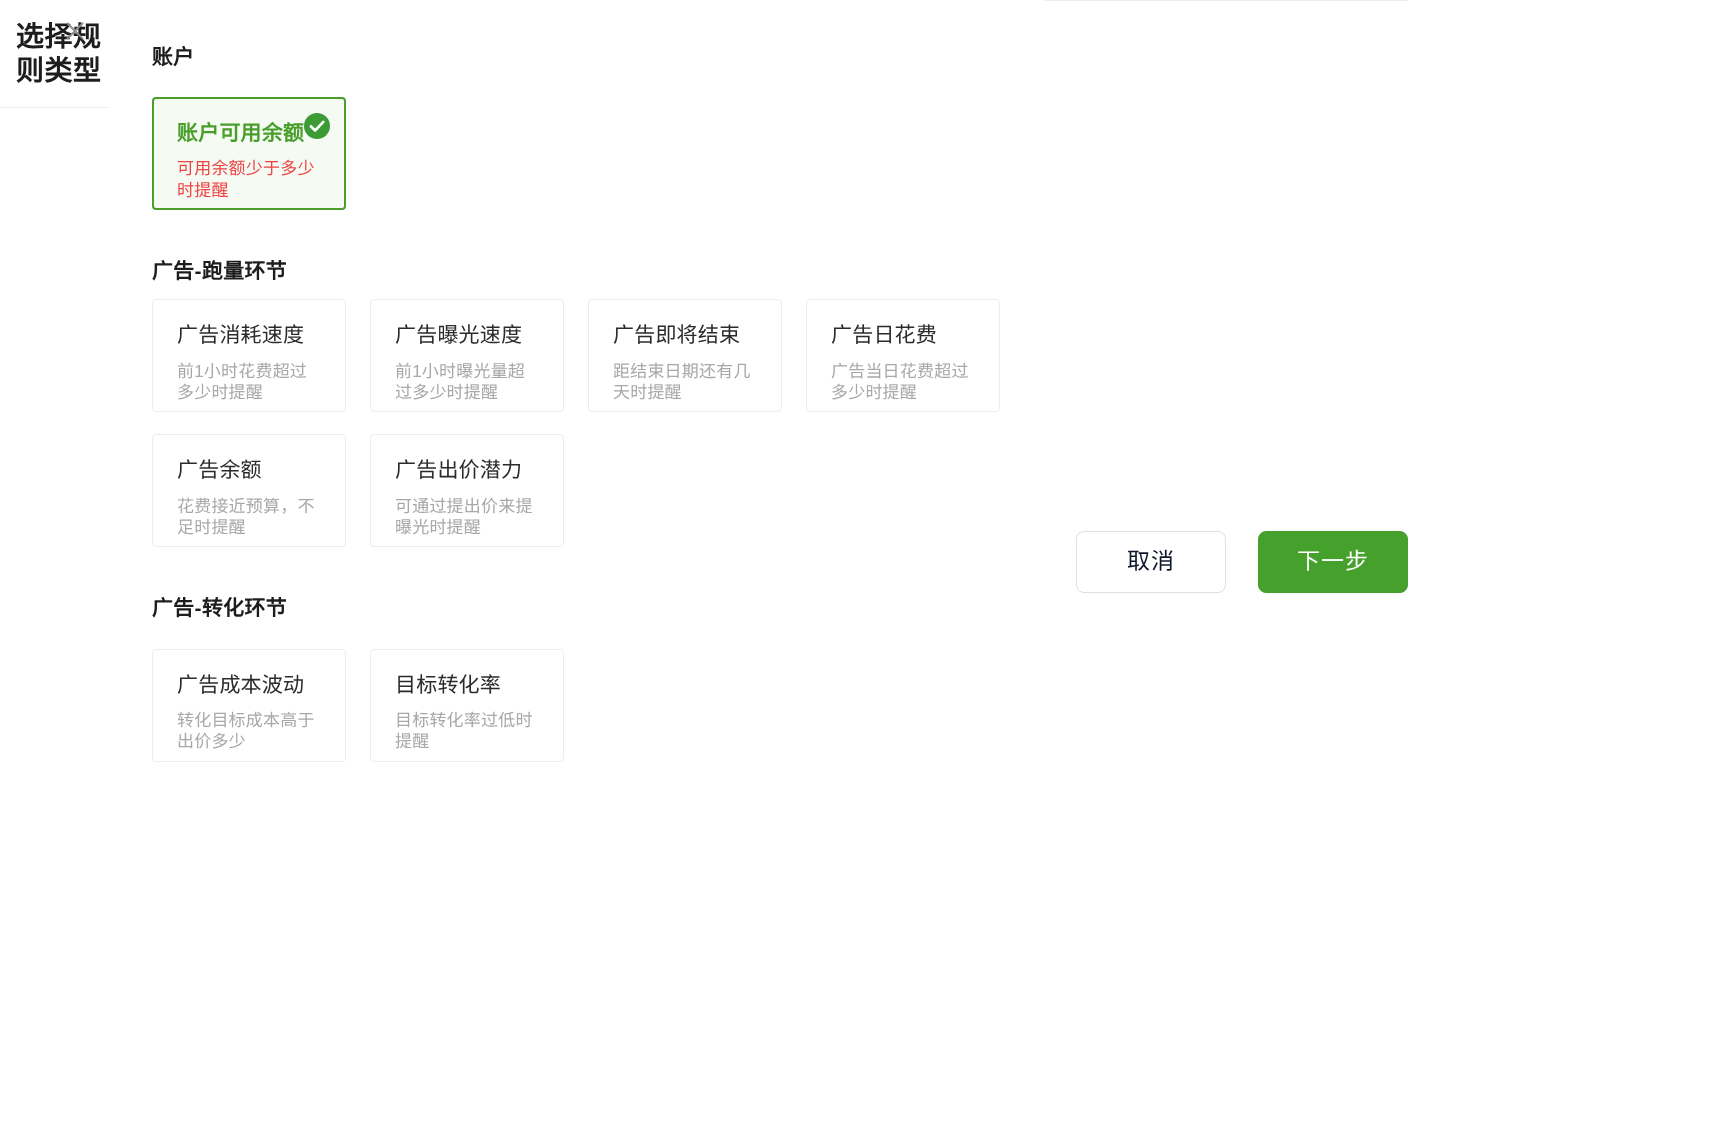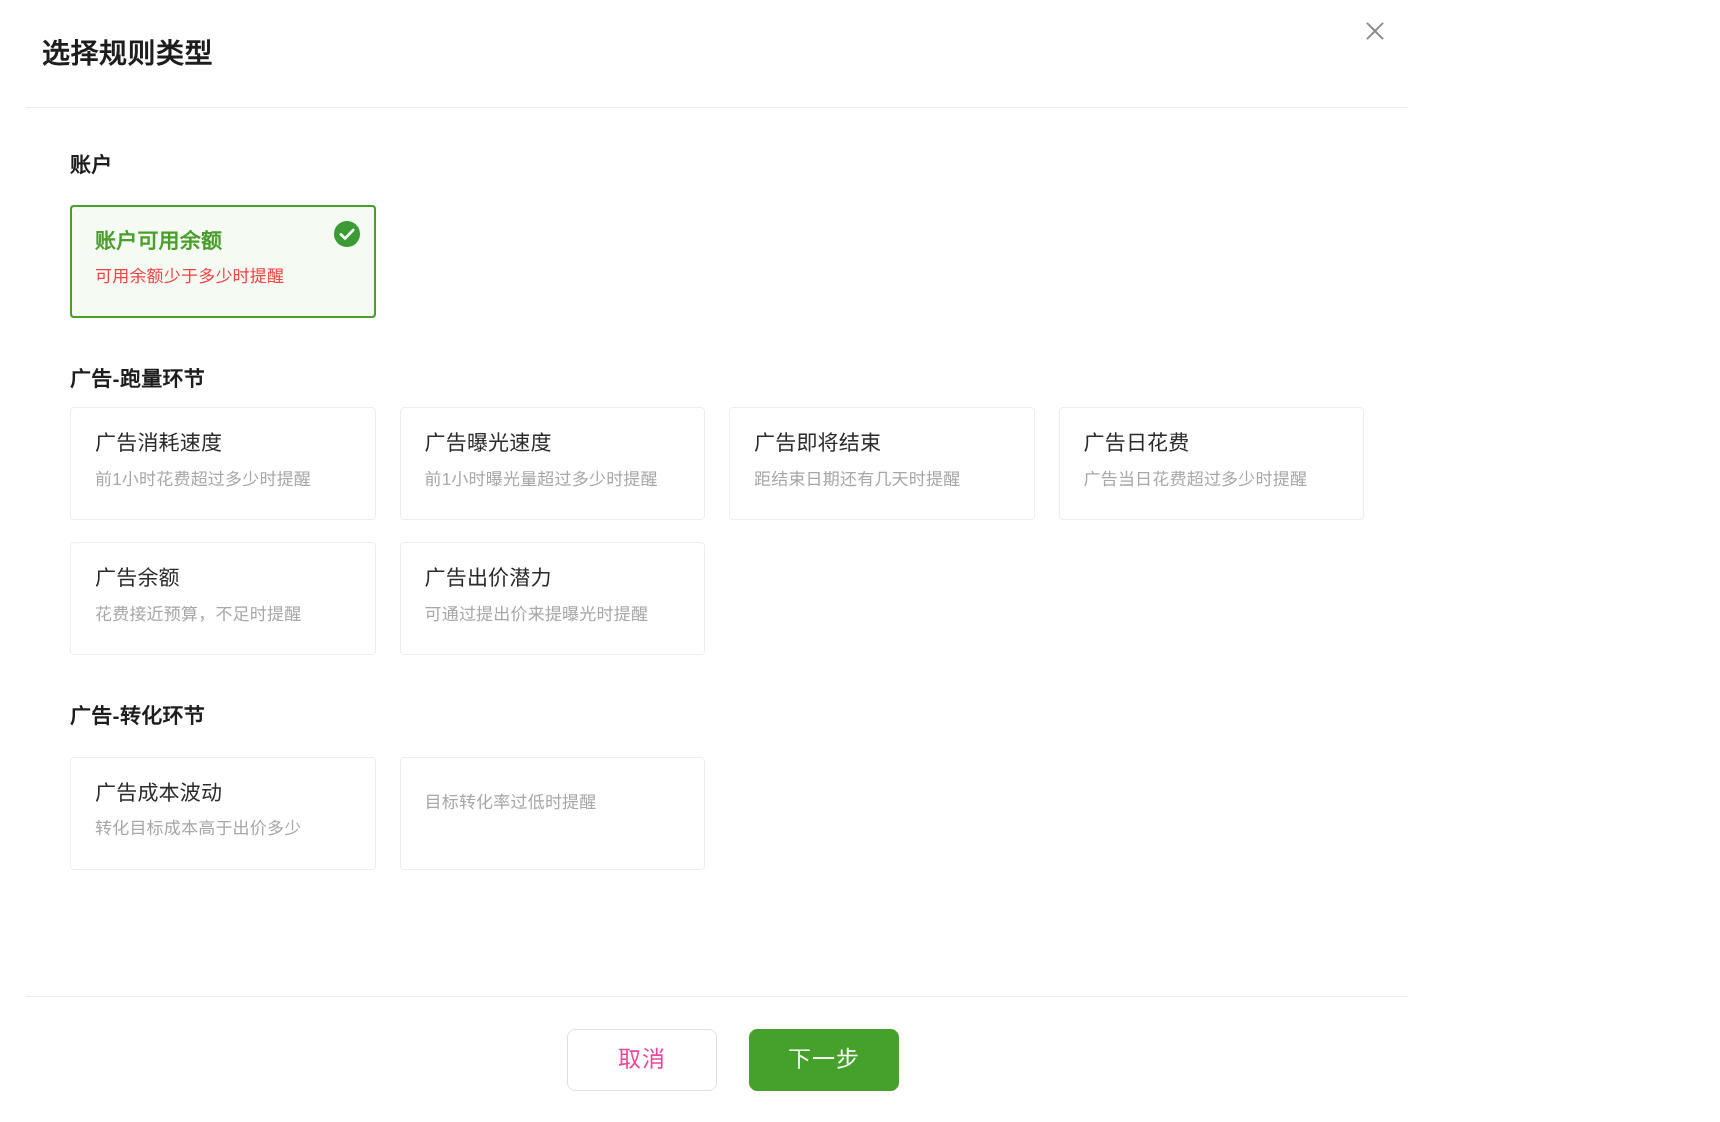--- a/index.html
+++ b/index.html
@@ -12,23 +12,22 @@
     font-family: "Liberation Sans", "DejaVu Sans", sans-serif;
     -webkit-font-smoothing: antialiased;
   }
 
   .dialog {
     position: relative;
     width: 1408px;
     height: 1122px;
     background: #ffffff;
     display: flex;
-    flex-direction: column;
+    flex-direction: row;
     overflow: hidden;
-    padding-left: 26px;
   }
 
   
   .dialog-header {
     position: relative;
     height: 108px;
     flex: 0 0 108px;
     border-bottom: 1px solid #ebedf0;
     display: flex;
     align-items: center;
@@ -159,21 +158,21 @@
     display: inline-flex;
     align-items: center;
     justify-content: center;
     letter-spacing: 1px;
   }
 
   .btn-cancel {
     width: 150px;
     height: 62px;
     background: #ffffff;
-    color: #ec4899;
+    color: #0f172a;
     border: 1px solid #dcdfe6;
     margin-left: 32px;
   }
 
   .btn-primary {
     width: 150px;
     height: 62px;
     background: #45a02c;
     color: #ffffff;
     border: 1px solid #45a02c;
@@ -257,20 +256,21 @@
       <div class="section-title">广告-转化环节</div>
 
       <div class="card-grid">
 
         <div class="rule-card">
           <div class="card-title">广告成本波动</div>
           <div class="card-desc">转化目标成本高于出价多少</div>
         </div>
 
         <div class="rule-card">
+          <div class="card-title">目标转化率</div>
           <div class="card-desc">目标转化率过低时提醒</div>
         </div>
 
       </div>
     </div>
 
   </div>
 
   <div class="dialog-footer">
     <button class="btn btn-cancel">取消</button>

